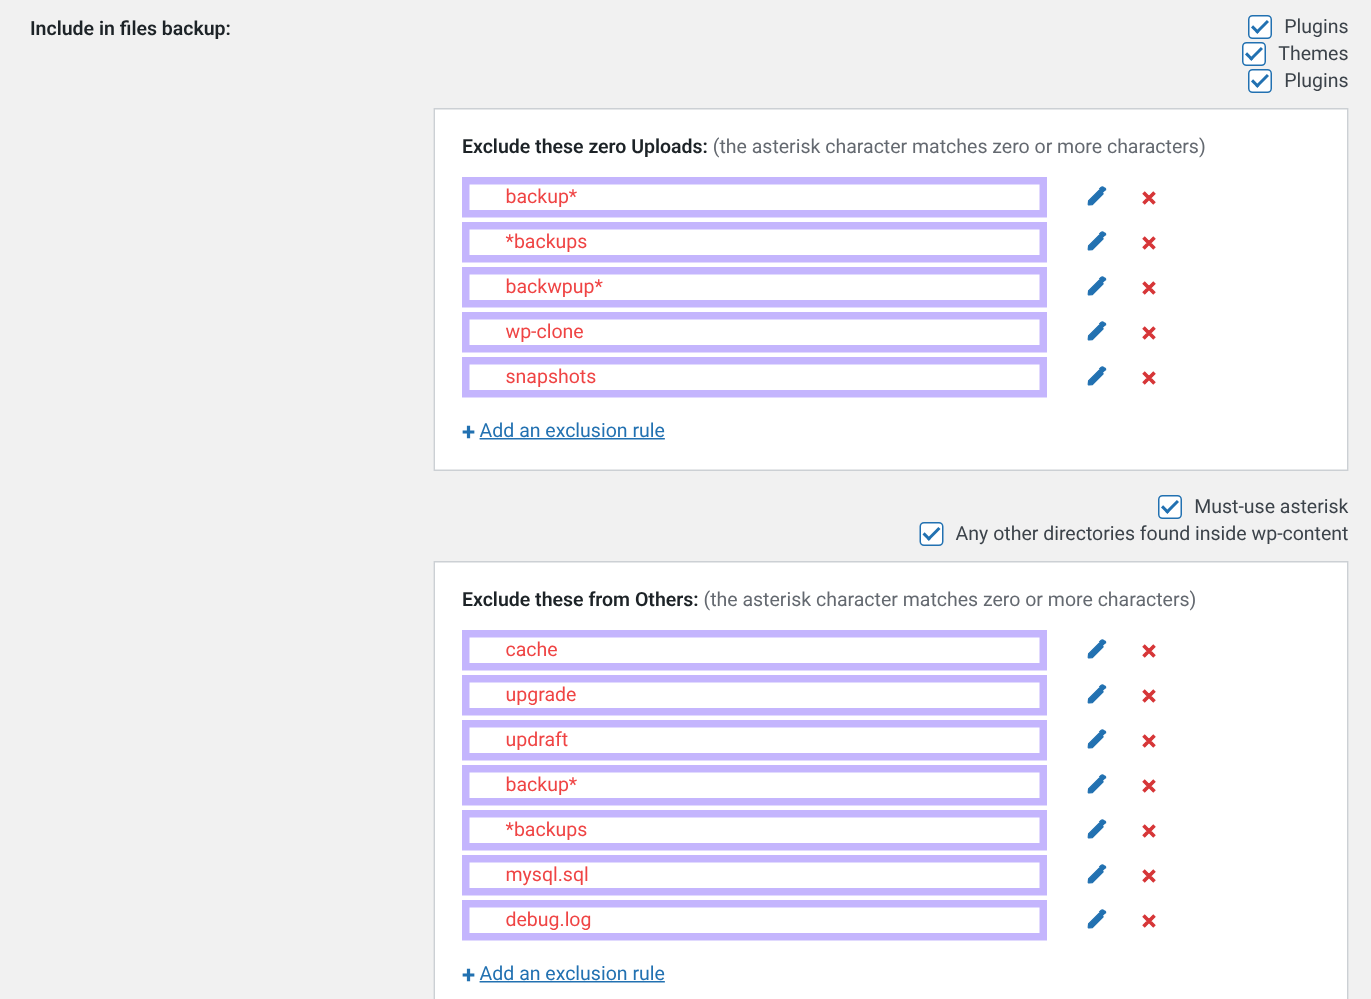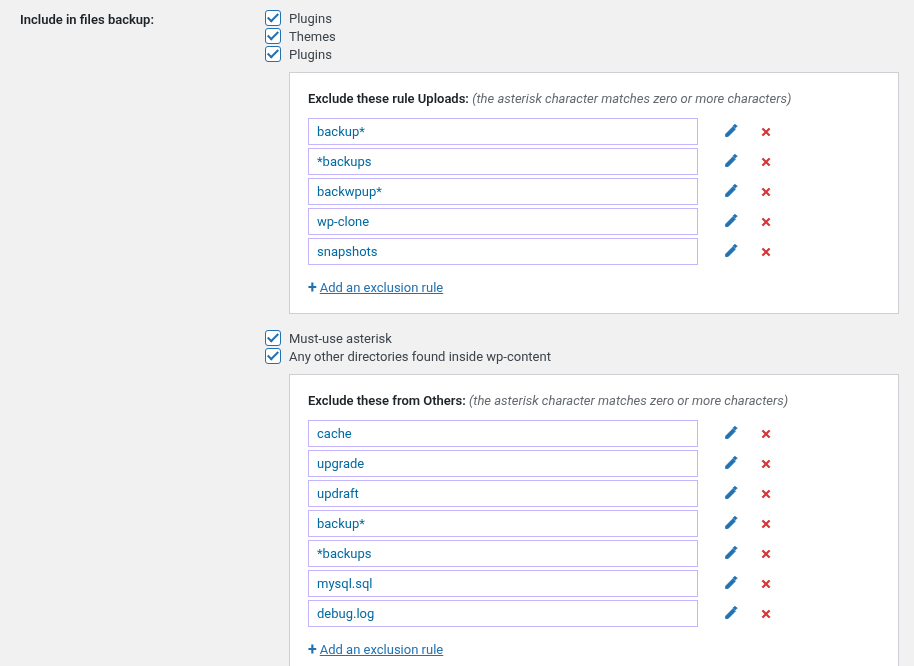--- a/index.html
+++ b/index.html
@@ -30,20 +30,21 @@
     }
     .content-col {
       flex: 1;
     }
     .checkbox-line {
       display: flex;
       align-items: center;
       margin-bottom: 2px;
       font-size: 13px;
       color: #3c434a;
+      justify-content: flex-end;
     }
     .checkbox-line input[type="checkbox"] {
       appearance: none;
       width: 16px;
       height: 16px;
       border: 1px solid #2271b1;
       border-radius: 3px;
       margin-right: 8px;
       background: #fff;
       cursor: pointer;
@@ -71,36 +72,35 @@
     }
     .exclude-header {
       font-size: 13px;
       margin-bottom: 12px;
     }
     .exclude-header .bold {
       font-weight: 600;
       color: #1d2327;
     }
     .exclude-header .hint {
-      font-style: italic;
       color: #646970;
       font-weight: 400;
     }
     .rule-row {
       display: flex;
       align-items: center;
       margin-bottom: 3px;
     }
     .rule-input {
       width: 390px;
-      border: 1px solid #c4b5fd;
+      border: 5px solid #c4b5fd;
       background: #fff;
-      padding: 4px 8px;
-      font-size: 13px;
-      color: #0369a1;
+      padding: 4px 24px;
+      font-size: 13px;
+      color: #ef4444;
       font-family: inherit;
       border-radius: 0;
       height: 27px;
     }
     .icon-btn {
       background: none;
       border: none;
       cursor: pointer;
       padding: 4px 6px;
       display: inline-flex;
@@ -165,21 +165,21 @@
       <span>Themes</span>
     </label>
 
     <label class="checkbox-line">
       <input type="checkbox" checked="" style="">
       <span>Plugins</span>
     </label>
 
     <div class="exclude-box">
       <div class="exclude-header">
-        <span class="bold">Exclude these rule Uploads:</span>
+        <span class="bold">Exclude these zero Uploads:</span>
         <span class="hint">(the asterisk character matches zero or more characters)</span>
       </div>
       <div id="uploads-rules">
           <div class="rule-row">
             <input type="text" class="rule-input" value="backup*" style="">
             <button class="icon-btn edit">
               <span>
                 <svg viewBox="0 0 20 20">
                   <path d="M13.89 3.39l2.71 2.72c.16.16.16.42 0 .59l-8.83 8.83-2.79.31c-.37.04-.68-.27-.64-.64l.31-2.79 8.83-8.83c.17-.16.43-.16.59 0zm4.84-.69l-1.47-1.47c-.63-.63-1.65-.63-2.28 0l-1.07 1.07 2.71 2.72 2.11-2.11c.16-.17.16-.43 0-.6v.39z"></path>
                 </svg>

